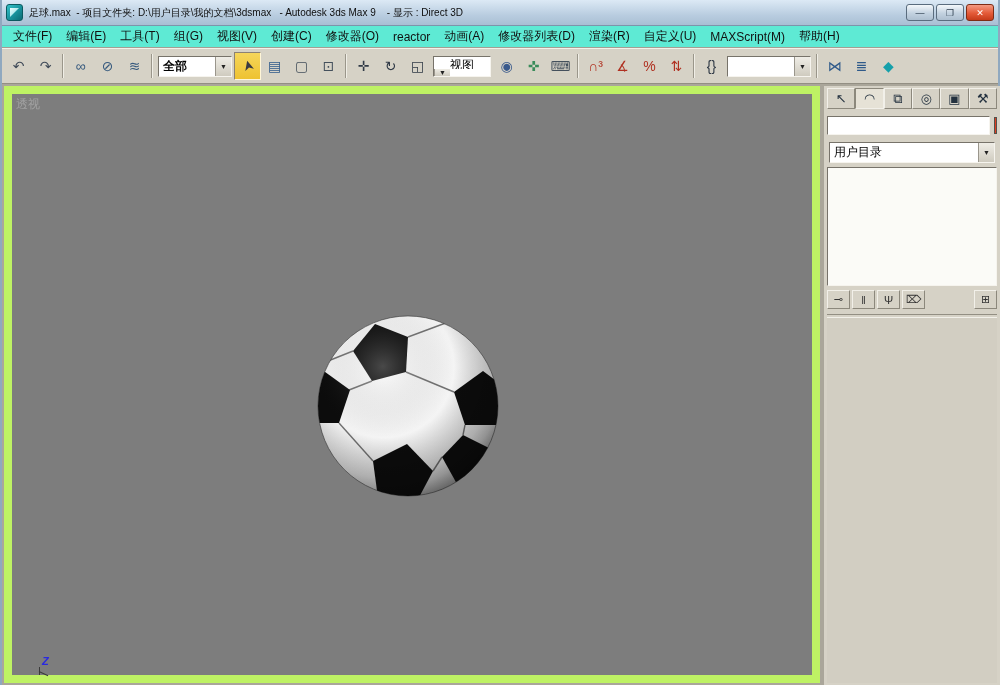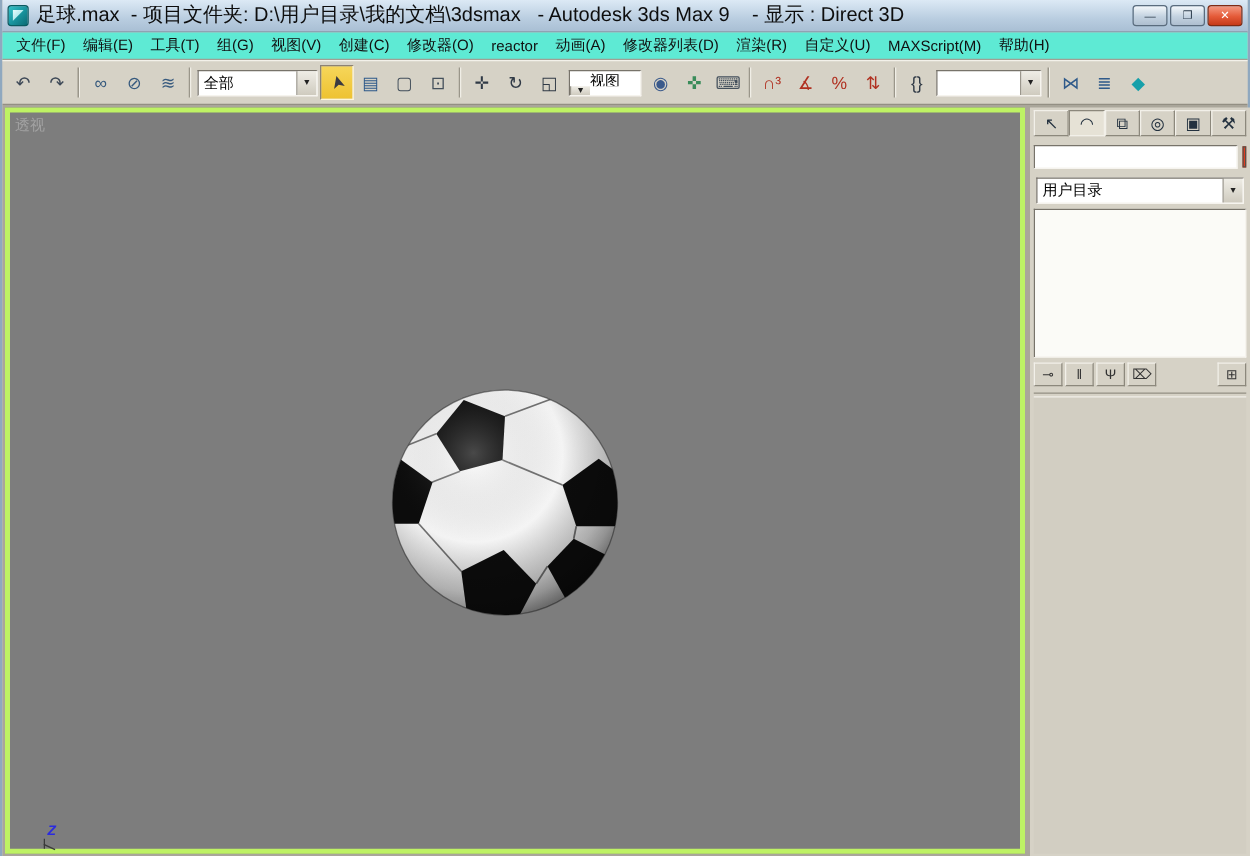--- a/index.html
+++ b/index.html
@@ -9,21 +9,21 @@
     border-left:2px solid #8fa8bf; border-right:2px solid #8fa8bf; }
 
   
   .titlebar { height:26px; display:flex; align-items:center; gap:6px; padding:0 4px;
     background:linear-gradient(#dce9f5,#b9cde0 60%,#a9bfd4); border-bottom:1px solid #7e94aa; }
   .app-icon { width:17px; height:17px; border-radius:3px; flex:0 0 auto;
     background:linear-gradient(135deg,#35c2c8 0%,#1b9aa4 45%,#0c6b74 100%);
     border:1px solid #0a5a60; position:relative; }
   .app-icon::after { content:""; position:absolute; left:3px; top:3px; width:9px; height:9px;
     background:linear-gradient(135deg,#eafcfd,#7fd9de); clip-path:polygon(0 0,100% 0,0 100%); }
-  .title-text { flex:1; font-size:16px; color:#0d0d0d; white-space:pre; overflow:hidden; }
+  .title-text { flex:1; font-size:10px; color:#0d0d0d; white-space:pre; overflow:hidden; }
   .winbtns { display:flex; gap:2px; }
   .winbtn { width:28px; height:17px; display:flex; align-items:center; justify-content:center;
     font-size:9px; color:#2b3b4b; border:1px solid #5a6c7e; border-radius:3px;
     background:linear-gradient(#f4f8fb,#c3d2e0 55%,#aebfd0); cursor:default; }
   .winbtn.close { background:linear-gradient(#f49a82,#e45a38 55%,#c63b1a); color:#fff;
     font-weight:bold; border-color:#7e2b14; }
 
   
   .menubar { height:22px; display:flex; align-items:center; padding:0 4px;
     background:#5eead4; border-bottom:1px solid #a39f93; }
@@ -43,21 +43,21 @@
   .combo { display:flex; align-items:center; height:21px; margin:0 2px; background:#fff;
     border:1px solid; border-color:#77736a #f6f4ee #f6f4ee #77736a; }
   .combo-val { flex:1; font-size:12px; padding:0 4px; color:#000; white-space:nowrap; overflow:hidden; }
   .combo-arrow { width:16px; align-self:stretch; display:flex; align-items:center; justify-content:center;
     font-size:7px; color:#222; background:linear-gradient(#efede6,#cfcbbf);
     border-left:1px solid #9a968c; }
 
   
   .main { position:absolute; top:84px; left:0; right:0; bottom:0; background:#aaa69a; }
   .viewport { position:absolute; left:2px; top:2px; width:816px; height:597px;
-    background:#7d7d7d; border:4px solid #bef264; }
+    background:#7d7d7d; border:8px solid #bef264; }
   .vp-label { position:absolute; left:4px; top:2px; font-size:12px; color:#a2a2a2; }
   .ball-wrap { position:absolute; left:301px; top:217px; width:190px; height:190px; }
   .axis-tripod { position:absolute; left:24px; bottom:0px; width:24px; height:18px; }
   .axis-z { position:absolute; left:6px; top:-2px; font-size:11px; font-style:italic;
     color:#2a2ae0; font-weight:bold; }
   .axis-line-v { position:absolute; left:3px; top:10px; width:1px; height:8px; background:#3a3a3a; }
   .axis-line-d { position:absolute; left:3px; top:14px; width:10px; height:1px;
     background:#3a3a3a; transform:rotate(25deg); transform-origin:left; }
 
   
@@ -126,21 +126,21 @@
       <div class="tb-btn" data-name="select-and-link-button">
         <span class="glyph" data-name="select-and-link-icon" style="color: rgb(55, 90, 126);">∞</span>
       </div>
       <div class="tb-btn" data-name="unlink-selection-button">
         <span class="glyph" data-name="unlink-selection-icon" style="color: rgb(55, 90, 126);">⊘</span>
       </div>
       <div class="tb-btn" data-name="bind-to-space-warp-button">
         <span class="glyph" data-name="bind-to-space-warp-icon" style="color: rgb(55, 90, 126);">≋</span>
       </div>
       <div class="tb-sep" data-name="toolbar-separator"></div>
-      <div class="combo" data-name="selection-filter-dropdown" style="width: 96px;">
+      <div class="combo" data-name="selection-filter-dropdown" style="width: 74px; font-weight: bold;">
         <span class="combo-val" data-name="selection-filter-value">全部</span>
         <span class="combo-arrow" data-name="chevron-down-icon">▼</span>
       </div>
       <div class="tb-btn pressed" data-name="select-object-button">
         <span class="glyph" data-name="select-object-icon">➤</span>
       </div>
       <div class="tb-btn" data-name="select-by-name-button">
         <span class="glyph" data-name="select-by-name-icon" style="color: rgb(47, 90, 138);">▤</span>
       </div>
       <div class="tb-btn" data-name="rect-selection-region-button">

